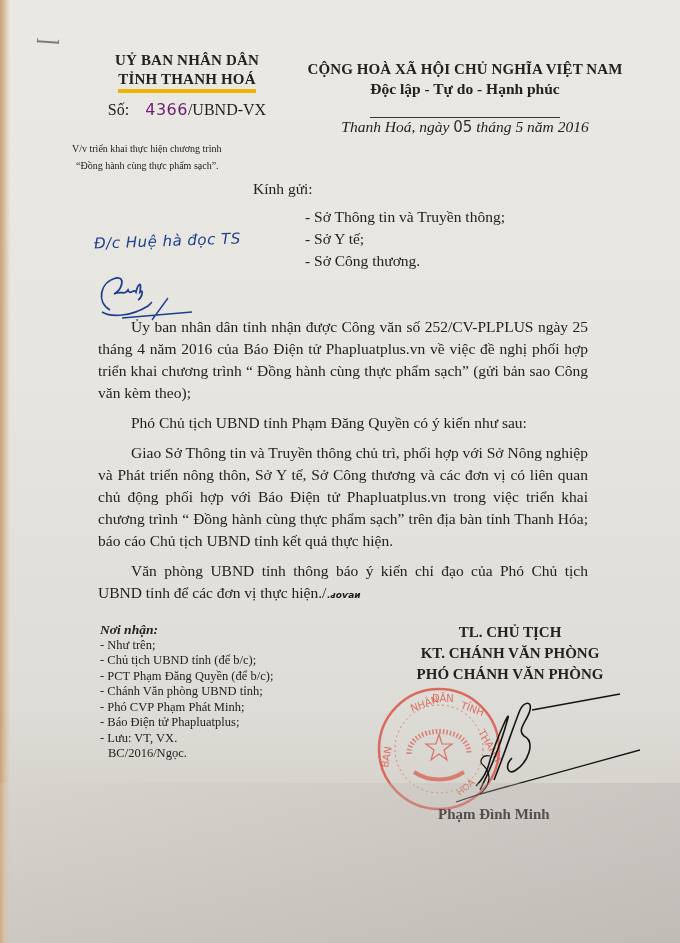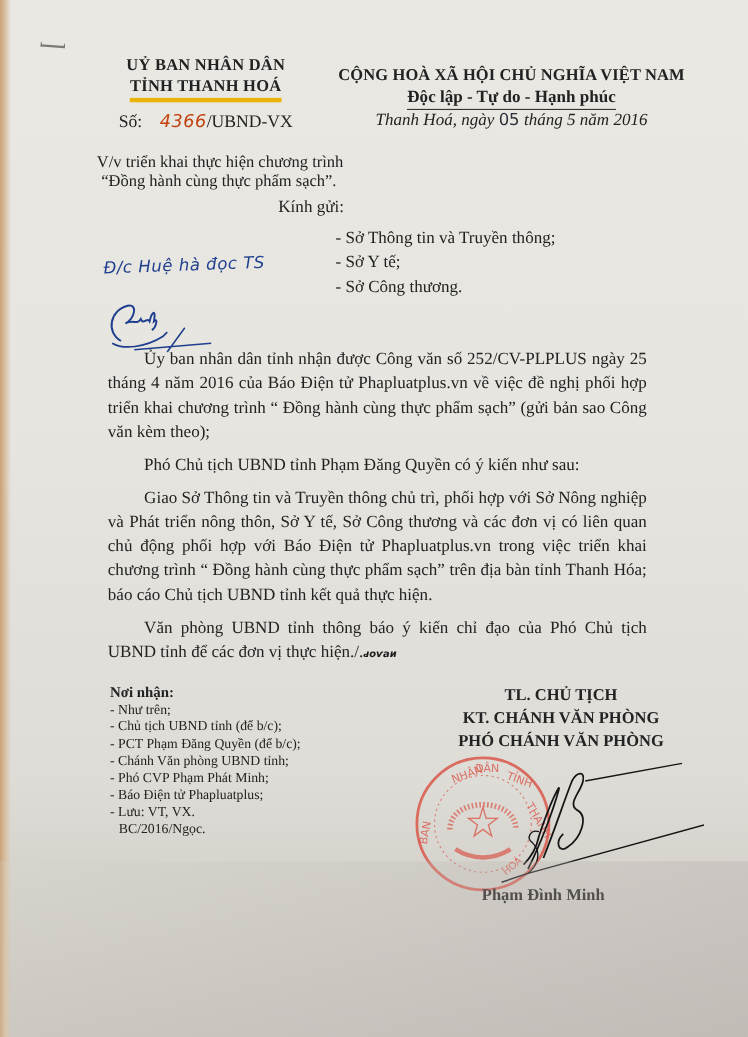--- a/index.html
+++ b/index.html
@@ -24,27 +24,27 @@
       border-bottom: 2px solid #7d7a77; border-left: 1px solid #7d7a77; border-right: 1px solid #7d7a77;
       transform: rotate(4deg);
     }
     .abs { position: absolute; }
 
     
     .hdr-left { left: 82px; top: 51px; width: 210px; text-align: center; }
     .org-line { font-weight: bold; font-size: 15px; line-height: 19px; letter-spacing: 0.2px; }
     .org-line2 { display: inline-block; border-bottom: 4px solid #eab308; padding-bottom: 0; }
     .docno { margin-top: 7px; font-size: 16px; line-height: 20px; }
-    .docno .hand { font-family: "DejaVu Sans", sans-serif; font-size: 16px; color: #c2410c; font-style: italic; letter-spacing: 0.5px; margin-left: 12px; }
-    .subject { left: 88px; top: 140px; width: 240px; font-size: 15px; line-height: 17px; }
+    .docno .hand { font-family: "DejaVu Sans", sans-serif; font-size: 16px; color: #701a75; letter-spacing: 0.5px; margin-left: 12px; }
+    .subject { left: 72px; top: 140px; width: 240px; font-size: 10px; line-height: 17px; }
 
     
     .hdr-right { left: 300px; top: 60px; width: 330px; text-align: center; }
     .nation { font-weight: bold; font-size: 15px; line-height: 19px; letter-spacing: 0.1px; }
-    .motto { font-weight: bold; font-size: 15.5px; line-height: 20px; display: inline-block; border-bottom: 1px solid #333; padding-bottom: 0; }
+    .motto { font-weight: bold; font-size: 15.5px; line-height: 20px; display: inline-block; border-bottom: 1px solid #333; padding-bottom: 18px; }
     .dateline { font-style: italic; font-size: 15.5px; }
     .dateline .hand { font-family: "DejaVu Sans", sans-serif; font-style: normal; color: #2e2e3a; font-size: 15px; }
 
     
     .kinhgui { left: 253px; top: 180px; font-size: 15.5px; }
     .recips { left: 305px; top: 206px; font-size: 15.5px; line-height: 22px; list-style: none; }
 
     
     .note-blue {
       left: 94px; top: 232px; color: #1f3f8e; font-family: "DejaVu Sans", sans-serif;
@@ -52,21 +52,21 @@
     }
     .sig-blue { left: 92px; top: 272px; }
 
     
     .body-text { left: 98px; top: 316px; width: 490px; font-size: 15.5px; line-height: 22px; text-align: justify; }
     .body-text p { text-indent: 33px; margin-bottom: 8px; }
     .scribble { font-family: "DejaVu Sans", sans-serif; font-style: italic; font-weight: bold; font-size: 9px; color: #1a1a1a; }
 
     
     .noinhan { left: 100px; top: 622px; font-size: 12.5px; line-height: 15.5px; }
-    .noinhan .title { font-weight: bold; font-size: 13.5px; }
+    .noinhan .title { font-weight: bold; font-style: italic; font-size: 13.5px; }
     .noinhan ul { list-style: none; }
     .noinhan .ref { padding-left: 8px; }
 
     
     .sign-block { left: 410px; top: 622px; width: 200px; text-align: center; font-weight: bold; font-size: 15px; line-height: 21px; }
     .signer { left: 438px; top: 806px; font-weight: bold; font-size: 15px; }
     .stamp { left: 374px; top: 684px; }
     .sig-black { left: 420px; top: 690px; }
   </style>
 </head>

